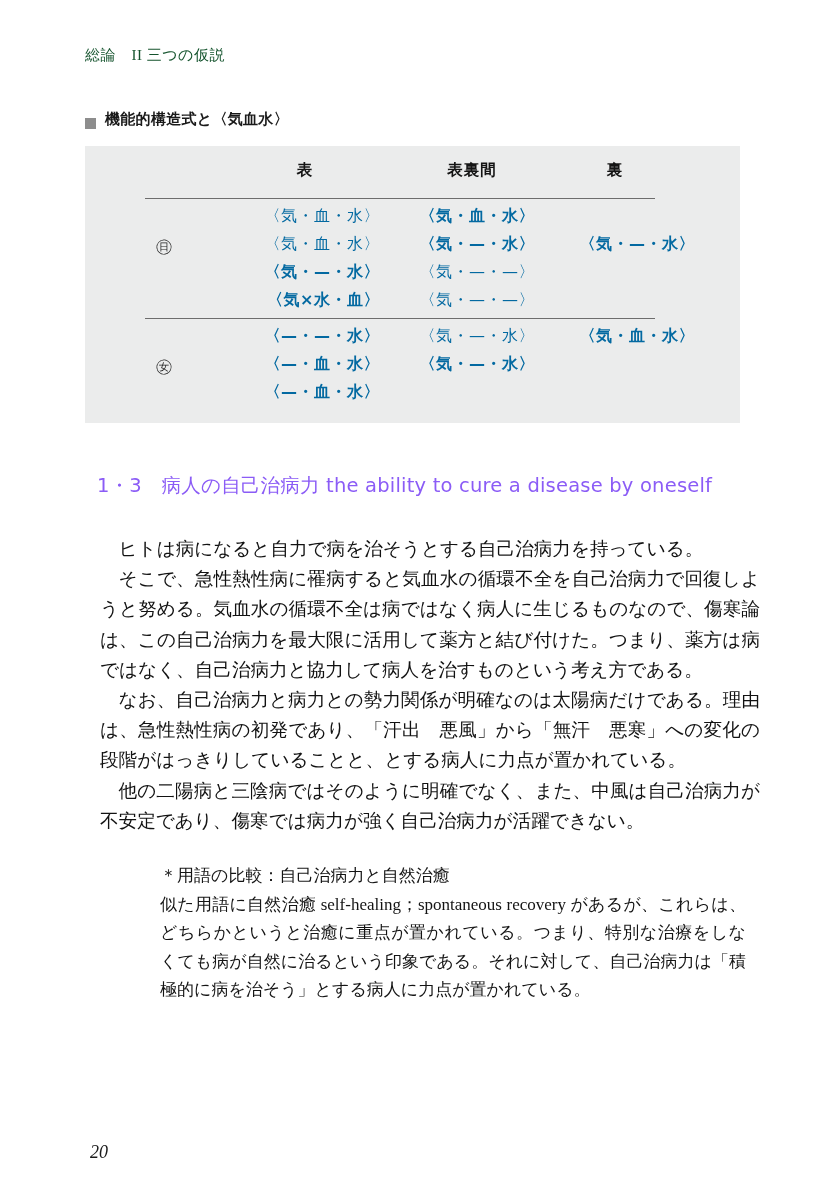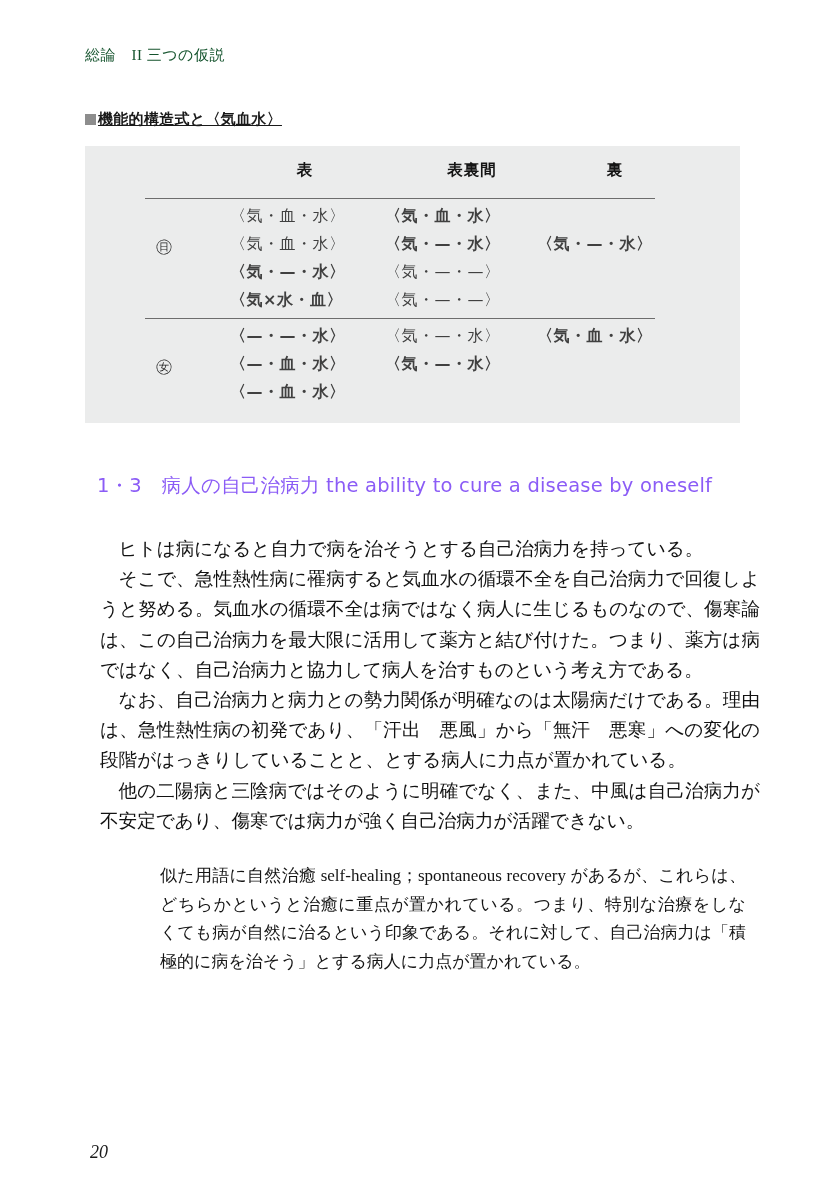--- a/index.html
+++ b/index.html
@@ -31,28 +31,27 @@
     color: #14532d;
     white-space: pre;
   }
 
   
   .section-label {
     position: absolute;
     left: 85px;
     top: 110px;
     display: flex;
-    align-items: center;
-    gap: 2px;
+    align-items: flex-end;
+    gap: 9px;
     font-family: "DejaVu Sans", "Liberation Sans", sans-serif;
     font-size: 15px;
     font-weight: 700;
     color: #1a1a1a;
     letter-spacing: 0.3px;
-    text-decoration: underline;
   }
   .bullet-square {
     width: 11px;
     height: 11px;
     background: #8d8d8d;
     display: inline-block;
     flex: 0 0 auto;
   }
 
   
@@ -115,24 +114,24 @@
   }
   .group.yang .group-marker { top: 32px; }
   .group.yin  .group-marker { top: 32px; }
 
   .frow {
     position: relative;
     height: 28px;
   }
   .fcell {
     position: absolute;
-    text-align: left;
+    text-align: right;
     font-family: "DejaVu Sans", "Liberation Sans", sans-serif;
     font-size: 16px;
-    color: #404040;
+    color: #0369a1;
     white-space: pre;
     letter-spacing: 0.5px;
   }
   .fcell.c1 { left: 145px; width: 150px; }
   .fcell.c2 { left: 300px; width: 150px; }
   .fcell.c3 { left: 452px; width: 158px; }
   .fcell.bold { font-weight: 700; }
 
   
   .heading {
@@ -274,18 +273,19 @@
   <div class="heading">1・3　病人の自己治病力 the ability to cure a disease by oneself</div>
 
   <div class="body-block">
     <p>ヒトは病になると自力で病を治そうとする自己治病力を持っている。</p>
     <p>そこで、急性熱性病に罹病すると気血水の循環不全を自己治病力で回復しようと努める。気血水の循環不全は病ではなく病人に生じるものなので、傷寒論は、この自己治病力を最大限に活用して薬方と結び付けた。つまり、薬方は病ではなく、自己治病力と協力して病人を治すものという考え方である。</p>
     <p>なお、自己治病力と病力との勢力関係が明確なのは太陽病だけである。理由は、急性熱性病の初発であり、「汗出　悪風」から「無汗　悪寒」への変化の段階がはっきりしていることと、とする病人に力点が置かれている。</p>
     <p>他の二陽病と三陰病ではそのように明確でなく、また、中風は自己治病力が不安定であり、傷寒では病力が強く自己治病力が活躍できない。</p>
   </div>
 
   <div class="note-block">
+    <p>＊用語の比較：自己治病力と自然治癒</p>
     <p class="cont">似た用語に自然治癒 self-healing；spontaneous recovery があるが、これらは、どちらかというと治癒に重点が置かれている。つまり、特別な治療をしなくても病が自然に治るという印象である。それに対して、自己治病力は「積極的に病を治そう」とする病人に力点が置かれている。</p>
   </div>
 
   <div class="folio">20</div>
 
 </div>
 
 </body></html>

